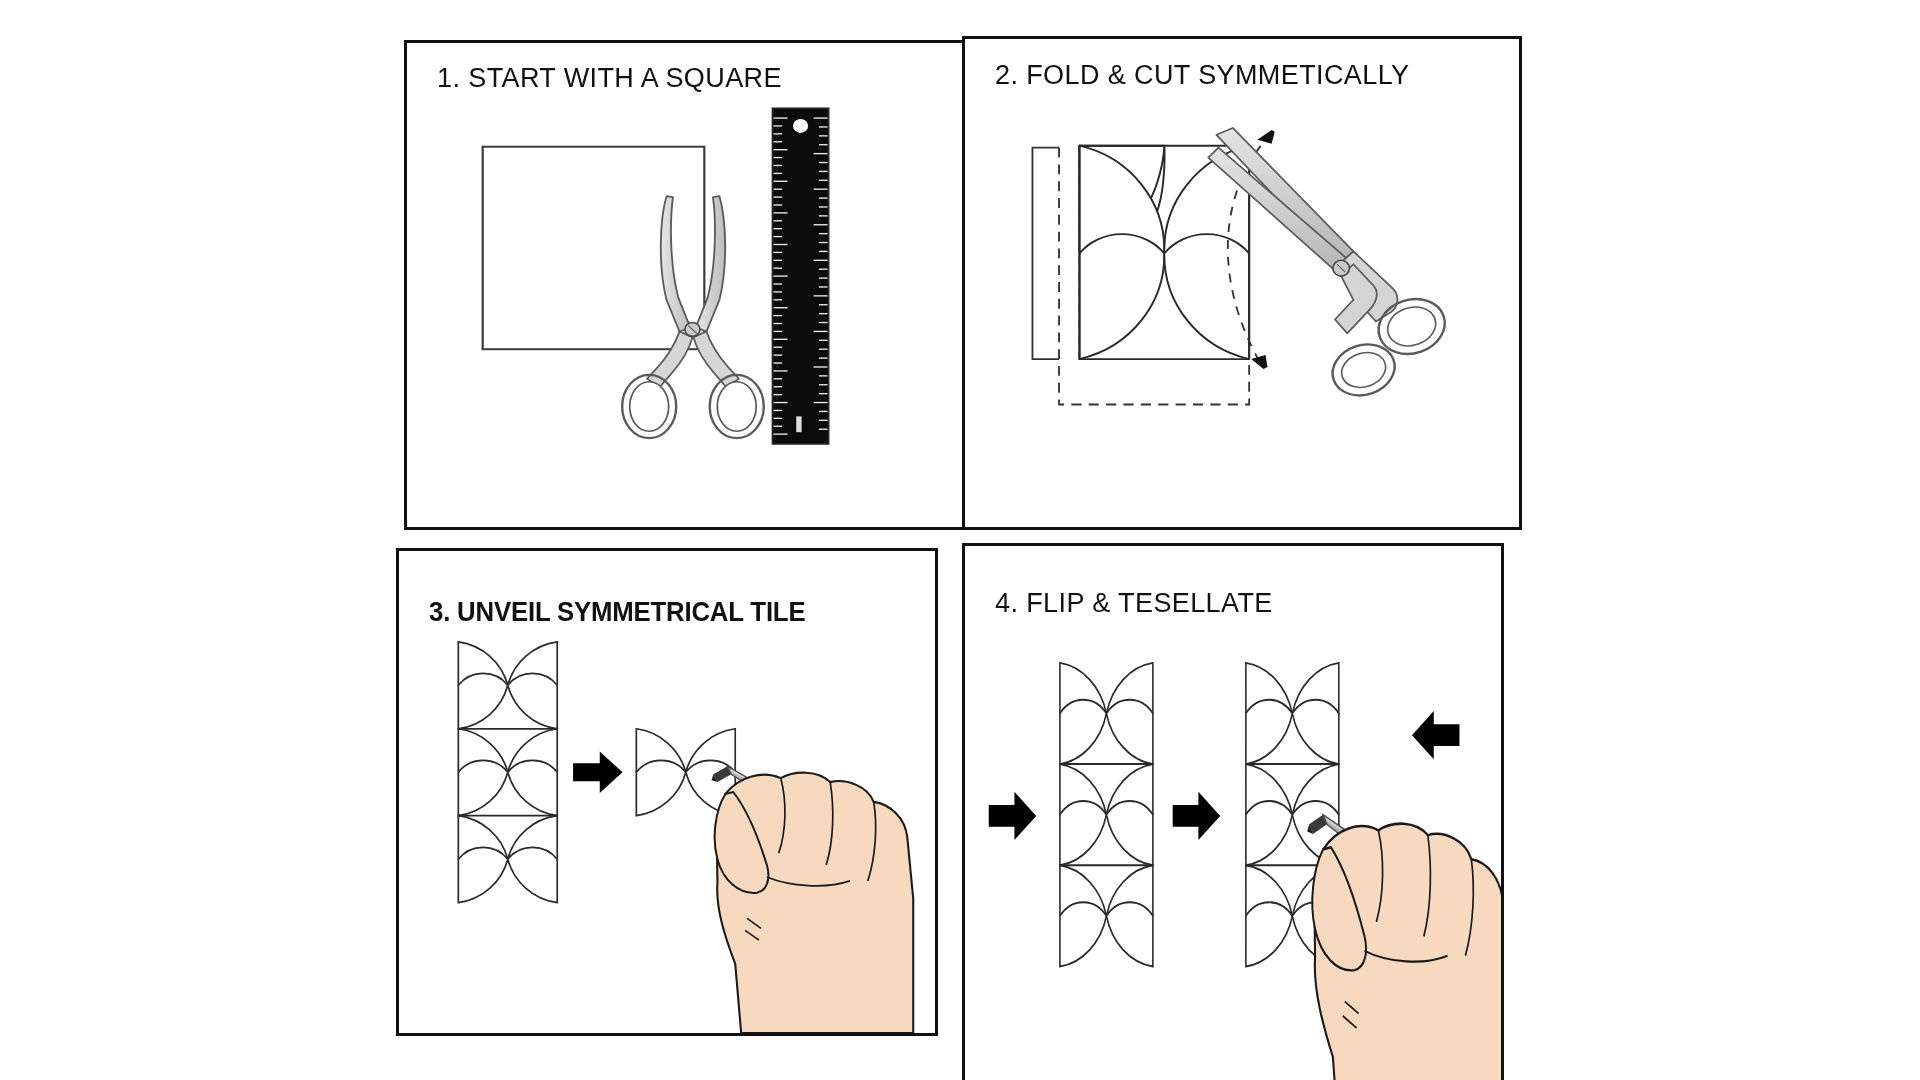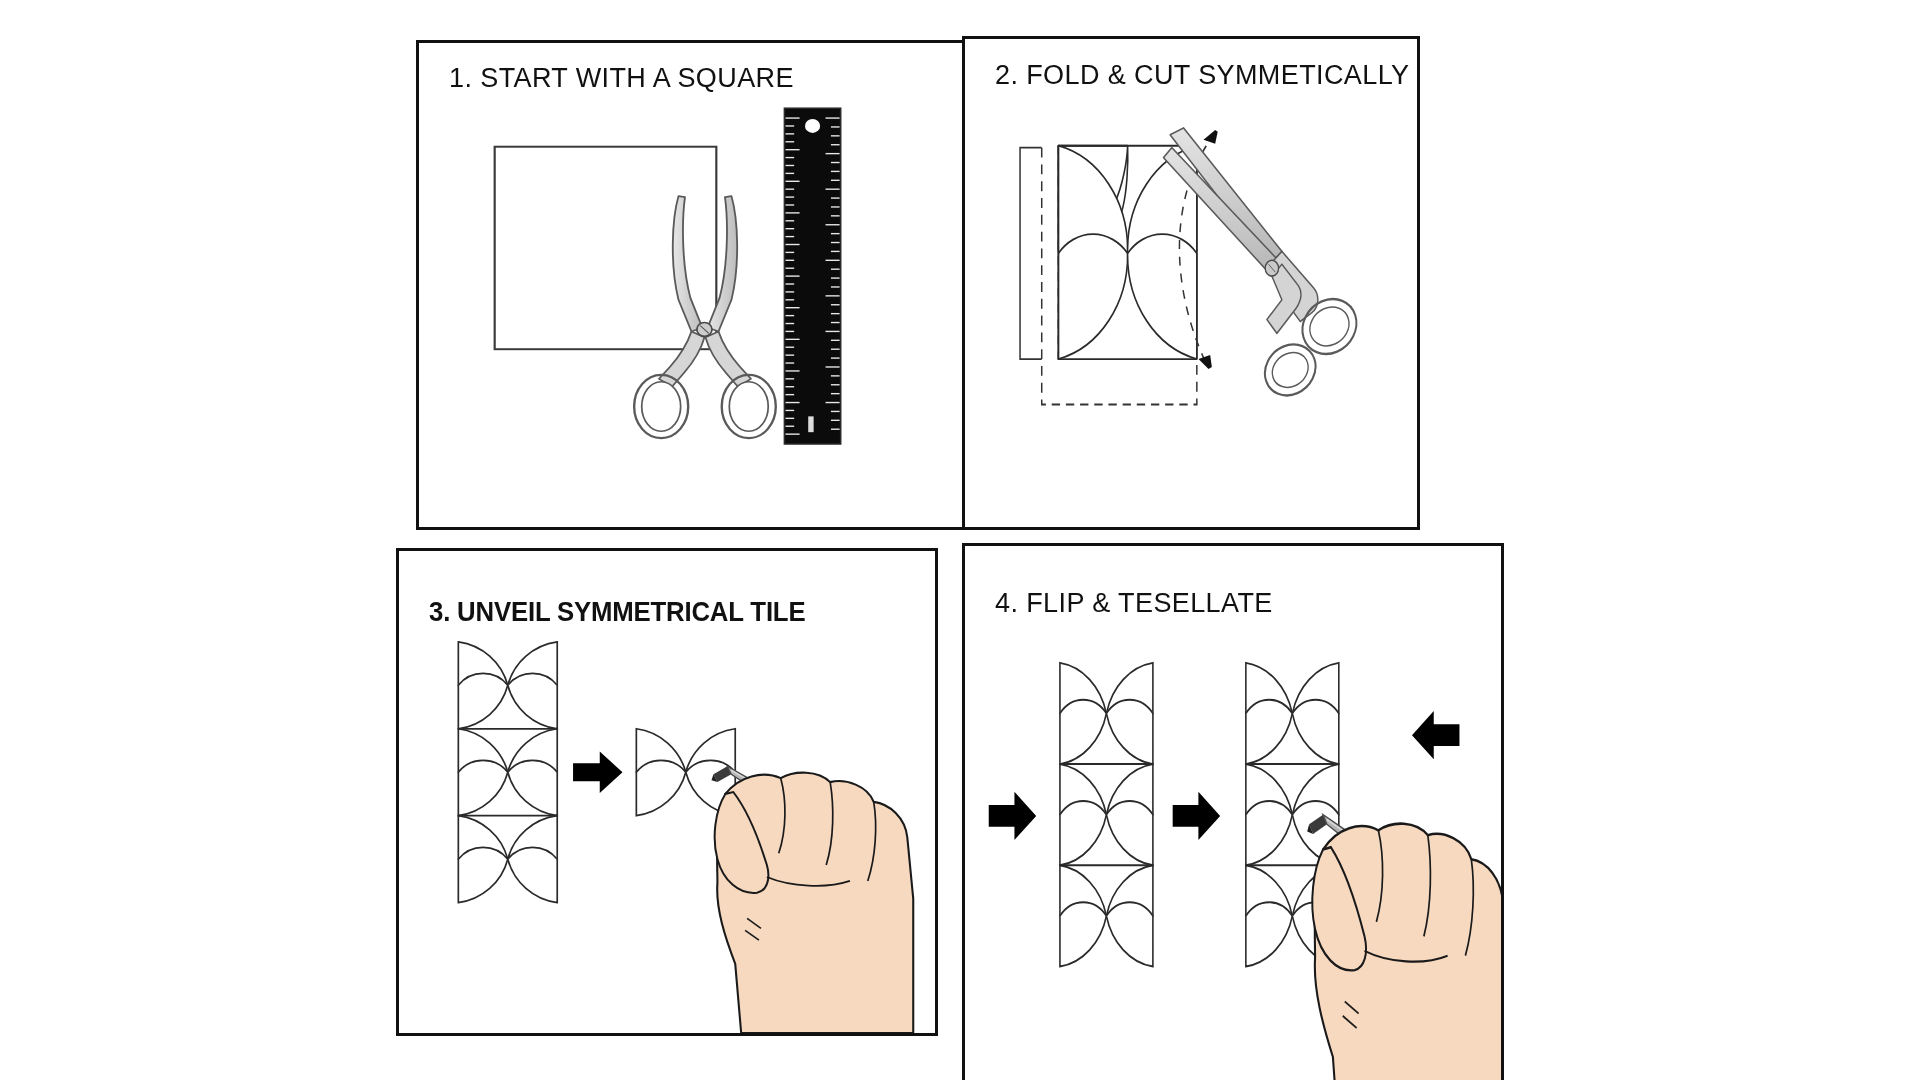--- a/index.html
+++ b/index.html
@@ -24,22 +24,22 @@
     background: #ffffff;
   }
 
   .panel {
     position: absolute;
     background: #ffffff;
     border: 3px solid #111111;
     box-sizing: border-box;
   }
 
-  #panel-1 { left: 416px;  top: 40px;  width: 592px; height: 490px; }
-  #panel-2 { left: 962px;  top: 36px;  width: 458px; height: 494px; }
+  #panel-1 { left: 404px;  top: 40px;  width: 592px; height: 490px; }
+  #panel-2 { left: 962px;  top: 36px;  width: 560px; height: 494px; }
   #panel-3 { left: 396px;  top: 548px; width: 542px; height: 488px; padding-left: 17px; }
   #panel-4 { left: 962px;  top: 543px; width: 542px; height: 600px; padding-left: 29px; }
 
   .panel-title {
     position: absolute;
     left: 30px;
     font-size: 27px;
     font-weight: 400;
     letter-spacing: 0.4px;
     color: #111111;

